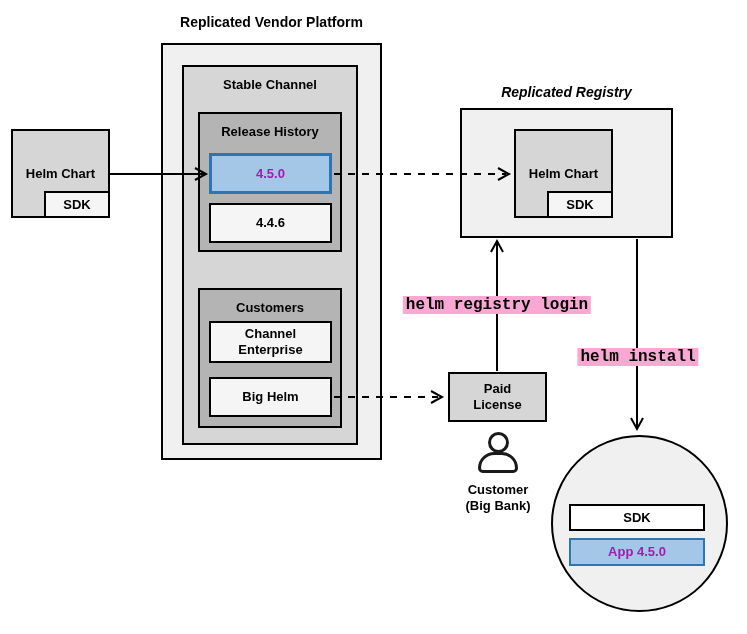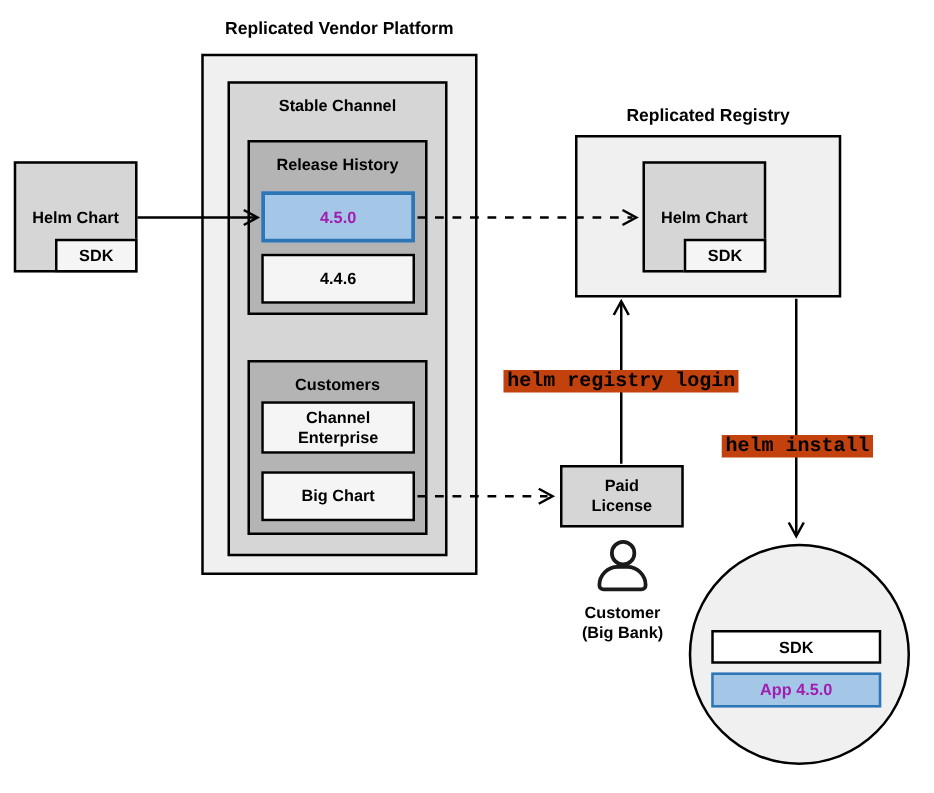--- a/index.html
+++ b/index.html
@@ -53,21 +53,21 @@
   #connector-layer {
     position: absolute;
     left: 0; top: 0;
     z-index: 30;
     pointer-events: none;
   }
   .cmd-label {
     position: absolute;
     z-index: 40;
     transform: translateX(-50%);
-    background: #c2410c;
+    background: #f9a8d4;
     padding: 0 3px;
     font-family: "Liberation Mono", monospace;
     font-weight: bold;
     font-size: 16px;
     color: #000000;
     white-space: nowrap;
   }
   .z1 { z-index: 1; } .z2 { z-index: 2; } .z3 { z-index: 3; }
   .z4 { z-index: 4; }
   .person-head {
@@ -119,26 +119,26 @@
 
   <div class="box fill-item center-label z4" style="left:209px; top:203px; width:123px; height:40px;">4.4.6</div>
 
   <div class="box fill-group z3" style="left:198px; top:288px; width:144px; height:140px;">
     <div class="titlebar" style="top:10px;">Customers</div>
   </div>
 
   <div class="box fill-item center-label pre z4" style="left:209px; top:321px; width:123px; height:42px;">Channel
 Enterprise</div>
 
-  <div class="box fill-item center-label z4" style="left:209px; top:377px; width:123px; height:40px;">Big Chart</div>
+  <div class="box fill-item center-label z4" style="left:209px; top:377px; width:123px; height:40px;">Big Helm</div>
 
   <div class="box fill-panel center-label z1" style="left:11px; top:129px; width:99px; height:89px;">Helm Chart</div>
   <div class="box fill-item center-label z2" style="left:44px; top:191px; width:66px; height:27px;">SDK</div>
 
-  <div class="ext-title" style="left:460px; top:84px; width:213px;">Replicated Registry</div>
+  <div class="ext-title" style="left:460px; top:84px; width:213px;font-style:italic;">Replicated Registry</div>
 
   <div class="box fill-container z1" style="left:460px; top:108px; width:213px; height:130px;"></div>
 
   <div class="box fill-panel center-label z2" style="left:514px; top:129px; width:99px; height:89px;">Helm Chart</div>
   <div class="box fill-item center-label z3" style="left:547px; top:191px; width:66px; height:27px;">SDK</div>
 
   <div class="box fill-panel center-label pre z2" style="left:448px; top:372px; width:99px; height:50px;">Paid
 License</div>
 
   <div>

